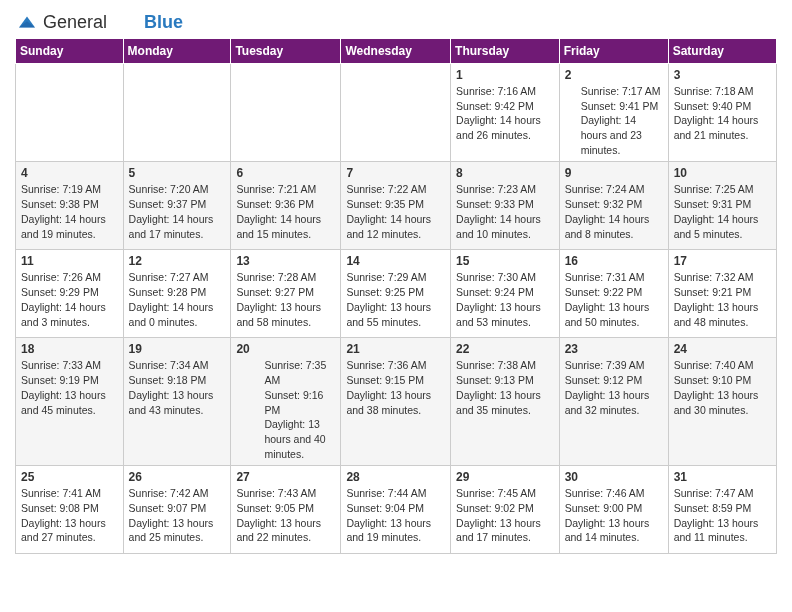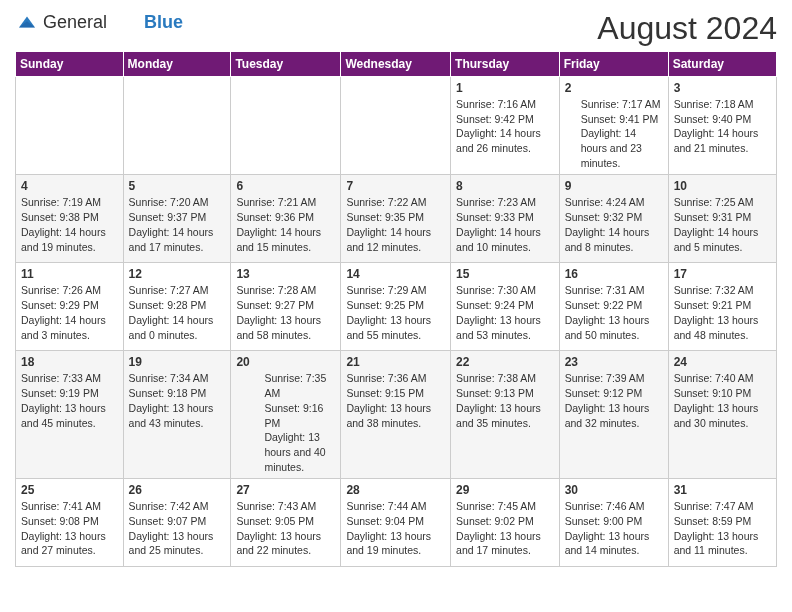--- a/index.html
+++ b/index.html
@@ -99,21 +99,20 @@
     <div class="logo">
       <svg class="logo-icon" viewBox="0 0 30 30" xmlns="http://www.w3.org/2000/svg">
         <polygon points="5,22 15,8 25,22" fill="#2a7abf"></polygon>
         <polygon points="5,22 15,14 25,22" fill="#1a5a9f" opacity="0.5"></polygon>
       </svg>
       <div>
         <span class="logo-text-general">General</span><span class="logo-text-blue">Blue</span>
       </div>
     </div>
     <div class="title-area">
-      <div class="month-year">August 2024</div>
     </div>
   </div>
 
   <table class="calendar">
     <thead>
       <tr>
       <th>Sunday</th>
           <th>Monday</th>
           <th>Tuesday</th>
           <th>Wednesday</th>
@@ -173,21 +172,21 @@
 Daylight: 14 hours and 12 minutes.</div>
           </td>
           <td>
             <div class="day-num">8</div>
             <div class="day-info" style="white-space: pre-line;">Sunrise: 7:23 AM
 Sunset: 9:33 PM
 Daylight: 14 hours and 10 minutes.</div>
           </td>
           <td>
             <div class="day-num">9</div>
-            <div class="day-info" style="white-space: pre-line;">Sunrise: 4:24 AM
+            <div class="day-info" style="white-space: pre-line;">Sunrise: 7:24 AM
 Sunset: 9:32 PM
 Daylight: 14 hours and 8 minutes.</div>
           </td>
           <td>
             <div class="day-num">10</div>
             <div class="day-info" style="white-space: pre-line;">Sunrise: 7:25 AM
 Sunset: 9:31 PM
 Daylight: 14 hours and 5 minutes.</div>
           </td>
         </tr>

